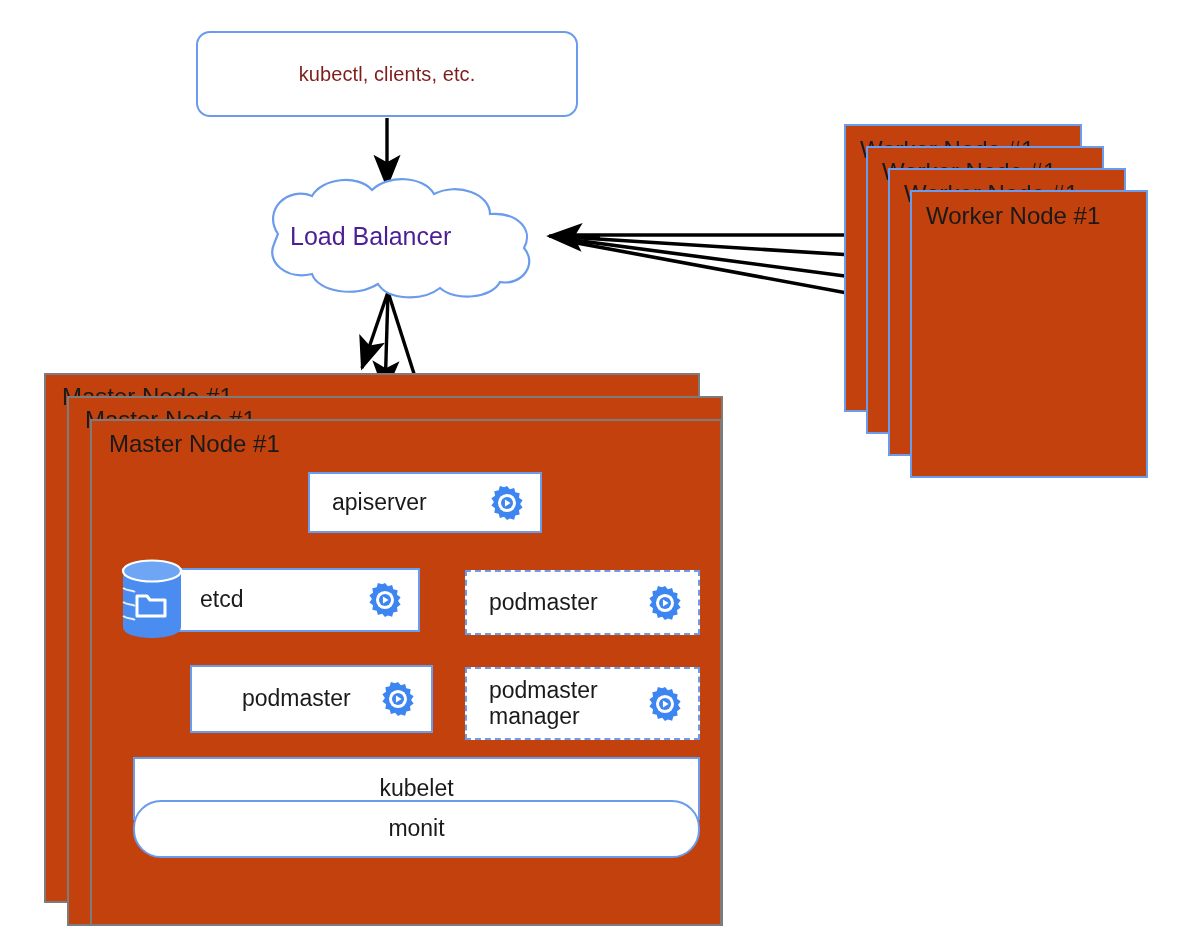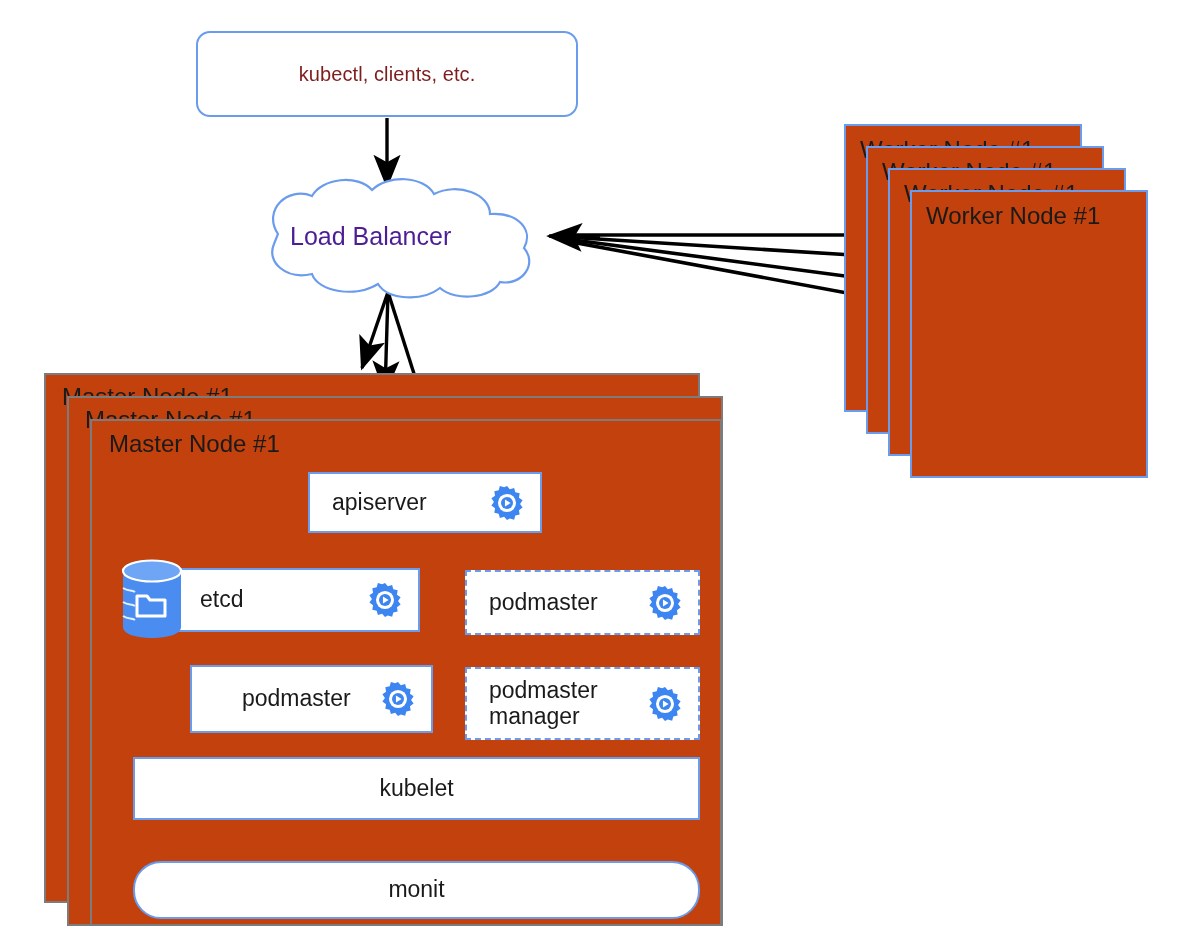--- a/index.html
+++ b/index.html
@@ -267,17 +267,17 @@
       <circle cx="24" cy="24" r="11.4" fill="#ffffff"></circle>
       <circle cx="24" cy="24" r="7.6" fill="#3d85f0"></circle>
       <path d="M21.4 19.6 L28.6 24 L21.4 28.4 Z" fill="#ffffff"></path>
     </svg>
   </div>
 
   <div class="node comp center-label" style="left:133px; top:757px; width:567px; height:63px; z-index:10;">
     <span class="comp-label">kubelet</span>
   </div>
 
-  <div class="node comp center-label" style="left:133px; top:861px; width:567px; height:58px; z-index:10;border-radius:28px;">
+  <div class="node comp center-label" style="left:133px; top:800px; width:567px; height:58px; z-index:10;border-radius:28px;">
     <span class="comp-label">monit</span>
   </div>
 
 </div>
 
 </body></html>

